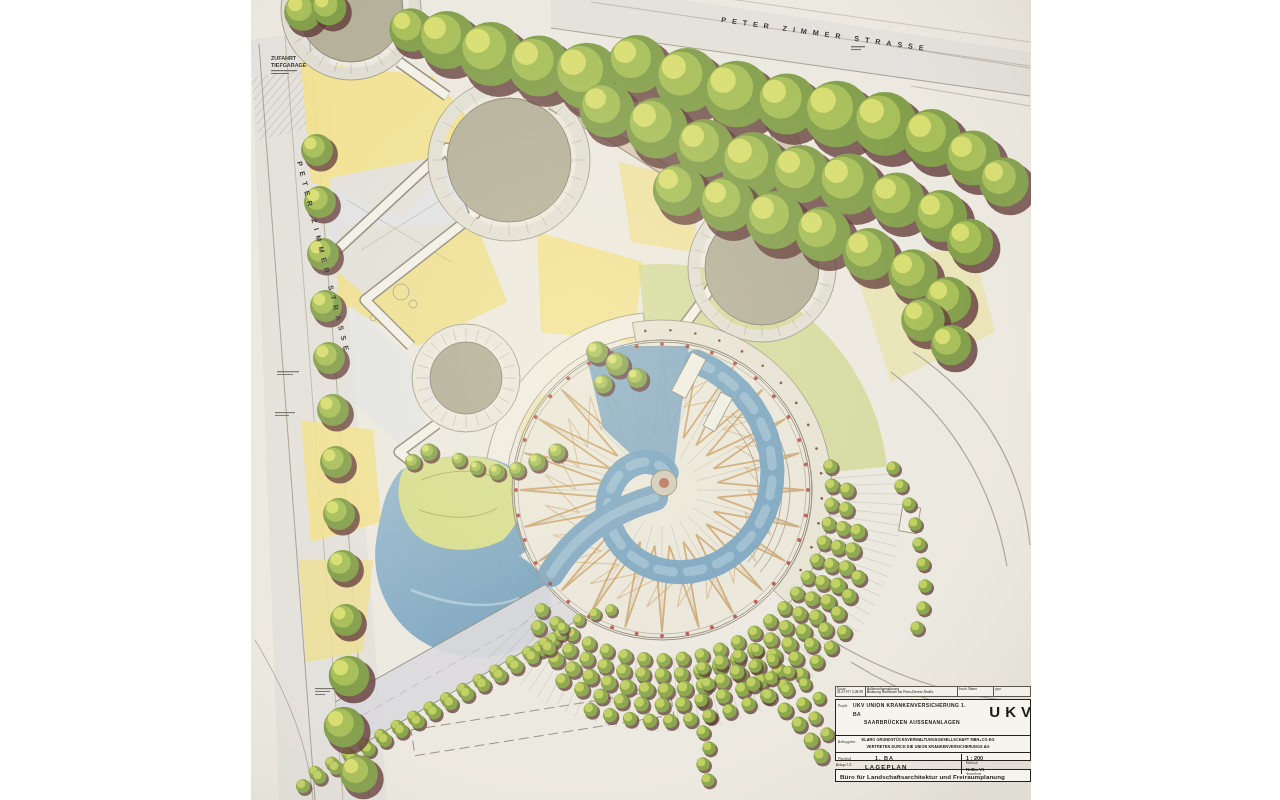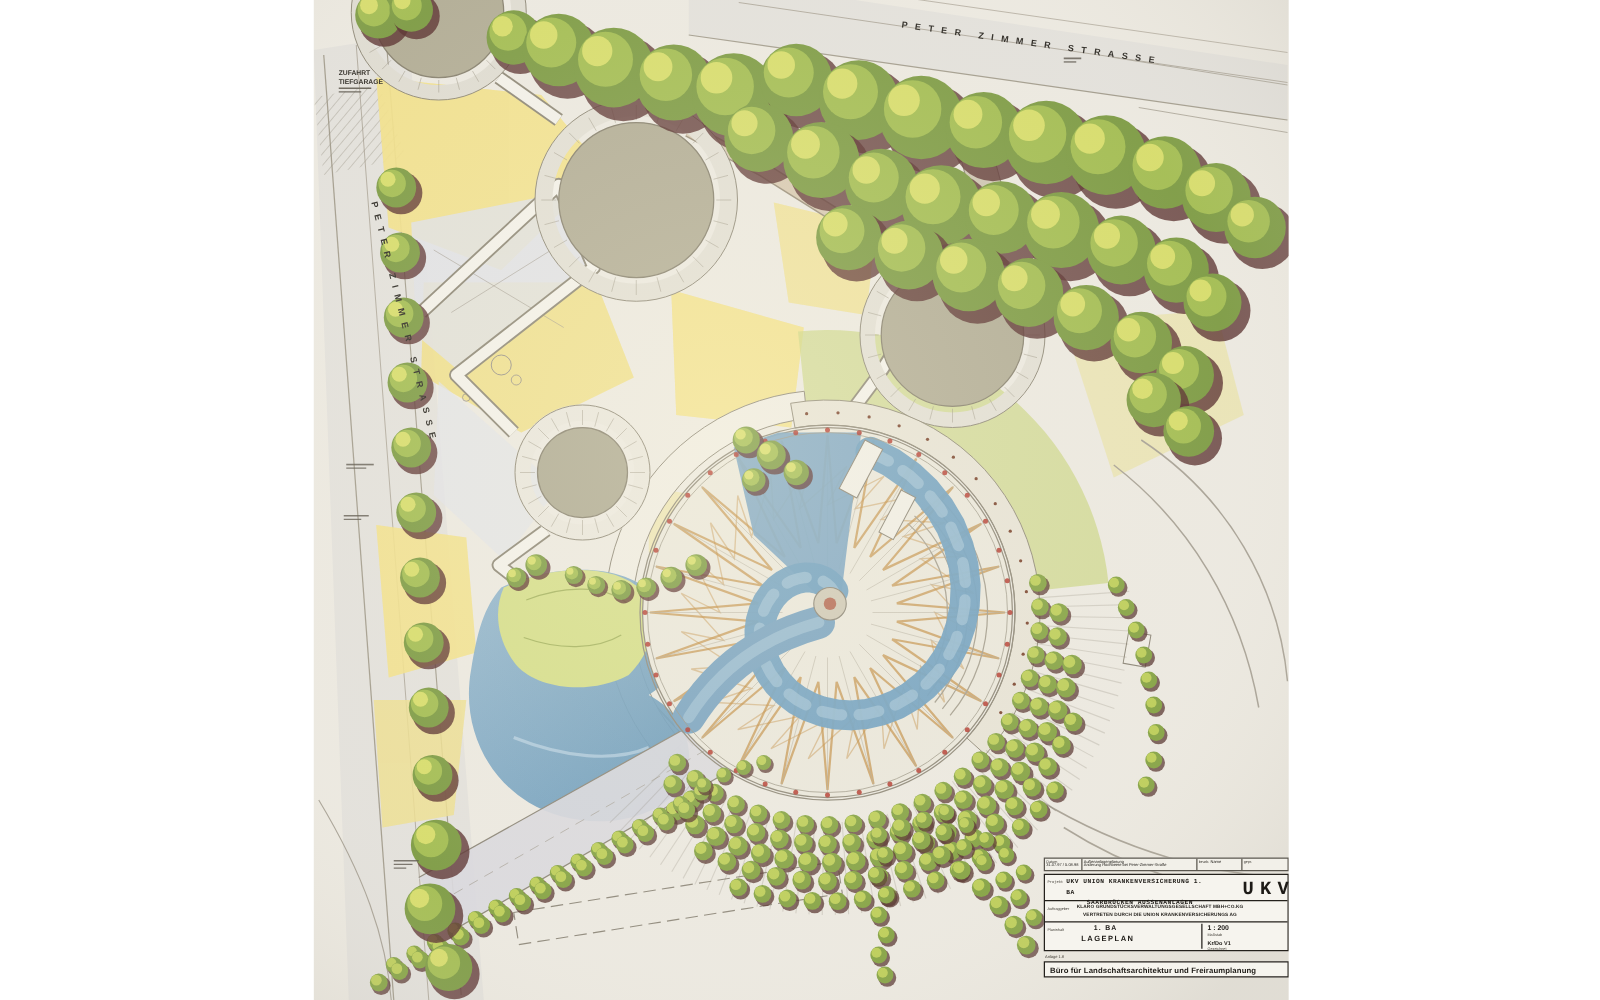--- a/index.html
+++ b/index.html
@@ -11,21 +11,21 @@
   .tb{position:absolute;left:584px;top:686px;width:196px;height:114px;color:#1d1a16;}
   .tb *{box-sizing:border-box;}
   .tb-rev{display:flex;height:11px;border:0.5px solid #5a564e;background:#f2f0e9;font-size:3.2px;line-height:1.15;}
   .tb-rev>div{border-right:0.5px solid #5a564e;padding:0.5px 1px;overflow:hidden;}
   .tb-rev .c1{width:30px;} .tb-rev .c2{width:92px;} .tb-rev .c3{width:36px;} .tb-rev .c4{flex:1;border-right:none;}
   .tb-lab{color:#45413a;font-size:3px;}
   .tb-main{margin-top:2px;border:1px solid #24211c;background:#f6f4ee;height:62px;}
   .tb-row{display:flex;border-bottom:0.8px solid #24211c;padding:1px 2px;position:relative;}
   .tb-row:last-child{border-bottom:none;}
   .tb-side{width:15px;font-size:3px;color:#45413a;flex:none;padding-top:3px;}
-  .tb-proj{height:21px;font-family:Liberation Mono, monospace;}
+  .tb-proj{height:36px;}
   .tb-proj .lines{font-weight:bold;font-size:5px;letter-spacing:0.4px;line-height:1.7;width:118px;}
   .tb-logo{position:absolute;right:-6px;top:3px;font-weight:bold;font-size:15px;letter-spacing:5px;white-space:nowrap;}
   .tb-cli{height:17px;}
   .tb-cli .lines{font-weight:bold;font-size:3.8px;line-height:1.8;letter-spacing:0.1px;width:150px;text-align:center;}
   .tb-plan{height:22px;}
   .tb-plan .lines{width:108px;font-weight:bold;}
   .tb-phase{font-size:5.5px;letter-spacing:1px;margin:1px 0 3px 22px;}
   .tb-title{font-size:6px;letter-spacing:1.2px;margin-left:12px;}
   .tb-right{border-left:0.8px solid #24211c;flex:1;padding:1px 0 0 4px;}
   .tb-scale{font-weight:bold;font-size:5.5px;}

